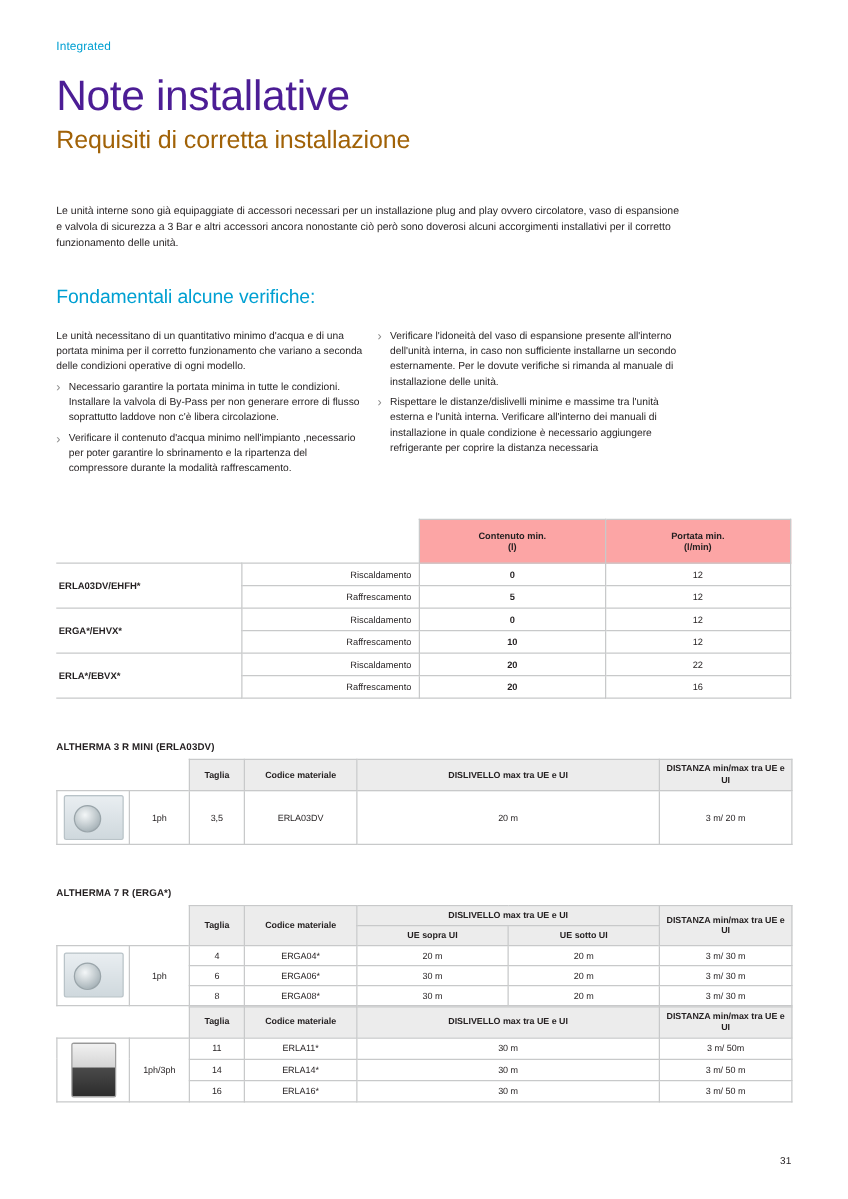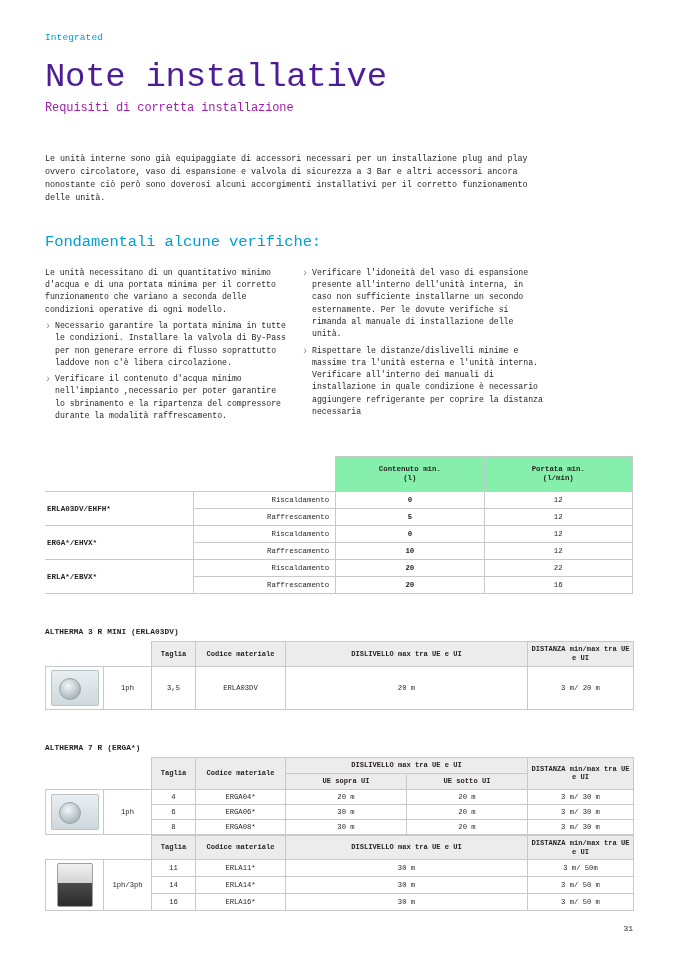--- a/index.html
+++ b/index.html
@@ -13,21 +13,20 @@
     font-family: "Liberation Sans", sans-serif;
     color: #231f20;
     position: relative;
     overflow: hidden;
   }
   .page {
     position: relative;
     width: 678px;
     height: 959px;
     box-sizing: border-box;
-    font-family: Liberation Mono, monospace;
   }
   .accent-bar {
     position: absolute;
     left: 0;
     top: 0;
     width: 8px;
     height: 959px;
     background: #ffffff;
   }
   .content {
@@ -47,22 +46,22 @@
   h1.title {
     margin: 17px 0 0 0;
     font-size: 34px;
     font-weight: normal;
     color: #4c1d95;
     letter-spacing: -0.3px;
     line-height: 1.05;
   }
   .subtitle {
     margin-top: 5px;
-    font-size: 12px;
-    color: #a21caf;
+    font-size: 20px;
+    color: #a16207;
     font-weight: normal;
     letter-spacing: -0.1px;
   }
 
   .intro {
     margin-top: 38px;
     font-size: 8.4px;
     line-height: 1.55;
     color: #231f20;
     width: 500px;
@@ -118,21 +117,21 @@
   .tbl-min {
     margin-top: 30px;
     table-layout: fixed;
   }
   .tbl-min th, .tbl-min td {
     border: 1px solid #c8c9ca;
     padding: 4px 6px;
     vertical-align: middle;
   }
   .tbl-min .hdr {
-    background: #86efac;
+    background: #fca5a5;
     text-align: center;
     font-weight: bold;
     font-size: 7.4px;
     line-height: 1.3;
     height: 26px;
   }
   .tbl-min .noborder {
     border: none;
     background: transparent;
   }

